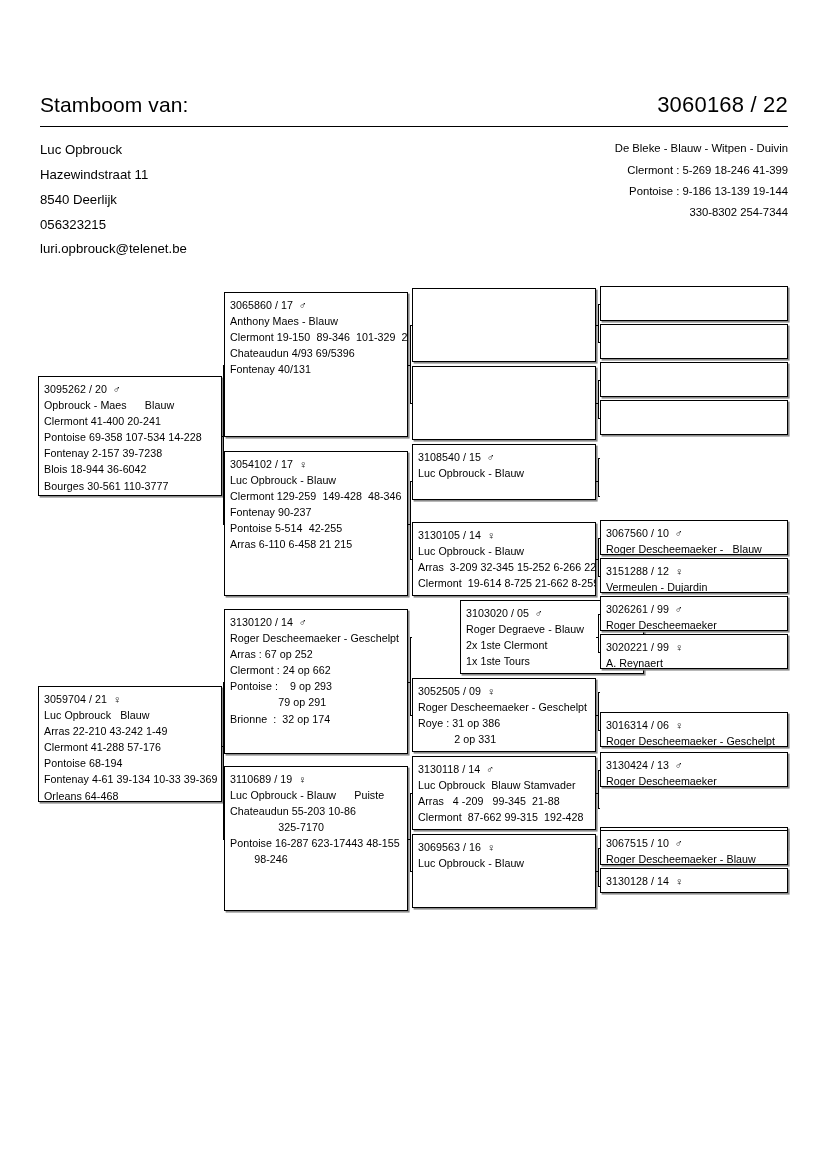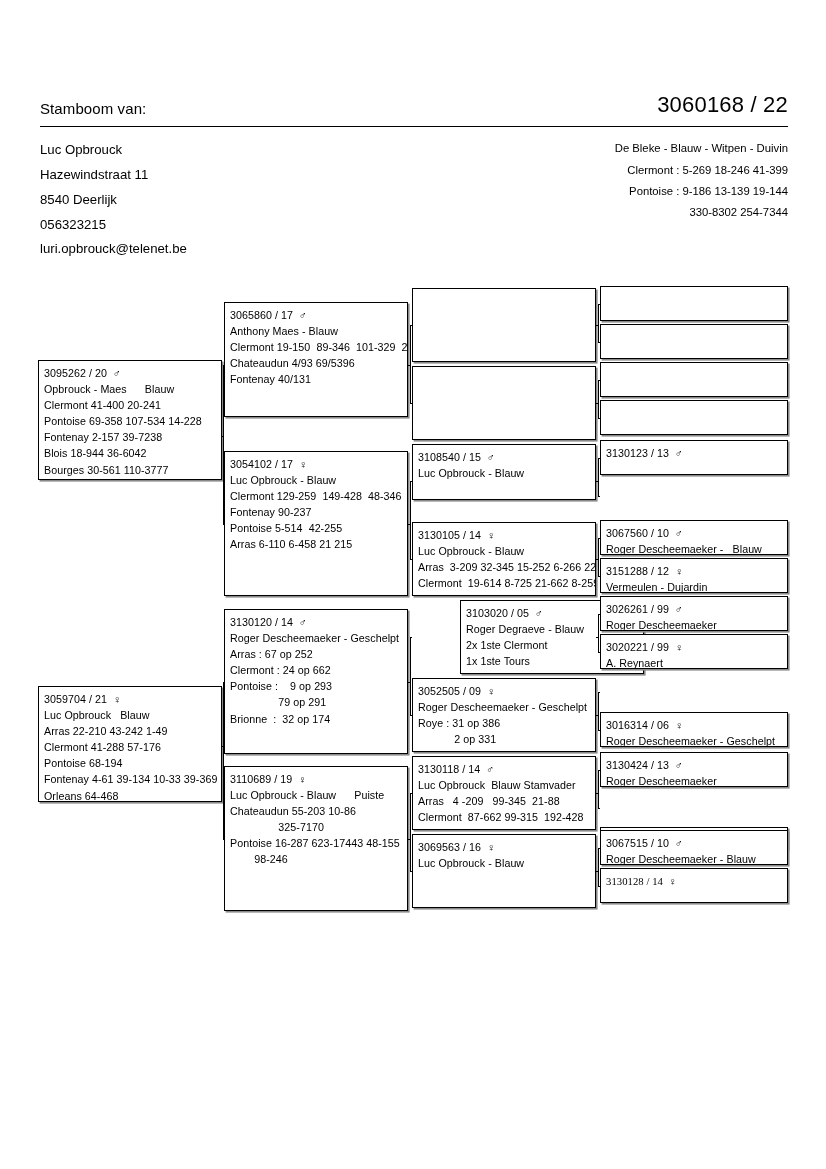--- a/index.html
+++ b/index.html
@@ -15,21 +15,21 @@
     overflow: hidden;
   }
 
   .page { position: absolute; inset: 0; }
 
   
   .header { position: absolute; left: 40px; top: 92px; width: 748px; }
   .header-row {
     display: flex; align-items: flex-end; justify-content: space-between;
   }
-  .doc-title { font-size: 15px; letter-spacing: .1px; line-height: 1.15; }
+  .doc-title { font-size: 21px; letter-spacing: .1px; line-height: 1.15; }
   .doc-ref   { font-size: 22px; letter-spacing: .2px; line-height: 1.15; }
   .hr-rule { border-bottom: 1.6px solid #000; margin-top: 9px; width: 100%; }
 
   .header-cols { display: flex; justify-content: space-between; margin-top: 11px; }
   .owner-block { font-size: 13.2px; line-height: 24.8px; }
   .owner-block div { white-space: nowrap; }
   .club-block { font-size: 11.3px; line-height: 21.2px; text-align: right; }
   .club-block div { white-space: nowrap; }
 
   
@@ -77,39 +77,39 @@
       <div class="club-block">
         <div>De Bleke - Blauw - Witpen - Duivin</div>
         <div>Clermont : 5-269 18-246 41-399</div>
         <div>Pontoise : 9-186 13-139 19-144</div>
         <div>330-8302 254-7344</div>
       </div>
     </div>
   </div>
 
   <div class="chart" id="chart">
-      <div class="pbox" style="left: 38px; top: 360px; width: 184px; height: 120px;">
+      <div class="pbox" style="left: 38px; top: 376px; width: 184px; height: 120px;">
         <div class="ln hdr">3095262 / 20  ♂</div>
         <div class="ln">Opbrouck - Maes      Blauw</div>
         <div class="ln">Clermont 41-400 20-241</div>
         <div class="ln">Pontoise 69-358 107-534 14-228</div>
         <div class="ln">Fontenay 2-157 39-7238</div>
         <div class="ln">Blois 18-944 36-6042</div>
         <div class="ln">Bourges 30-561 110-3777</div>
       </div>
       <div class="pbox" style="left: 38px; top: 686px; width: 184px; height: 116px;">
         <div class="ln hdr">3059704 / 21  ♀</div>
         <div class="ln">Luc Opbrouck   Blauw</div>
         <div class="ln">Arras 22-210 43-242 1-49</div>
         <div class="ln">Clermont 41-288 57-176</div>
         <div class="ln">Pontoise 68-194</div>
         <div class="ln">Fontenay 4-61 39-134 10-33 39-369</div>
         <div class="ln">Orleans 64-468</div>
       </div>
-      <div class="pbox" style="left: 224px; top: 292px; width: 184px; height: 115px; margin-top: 10px;">
+      <div class="pbox" style="left: 224px; top: 292px; width: 184px; height: 145px;">
         <div class="ln hdr">3065860 / 17  ♂</div>
         <div class="ln">Anthony Maes - Blauw</div>
         <div class="ln">Clermont 19-150  89-346  101-329  2</div>
         <div class="ln">Chateaudun 4/93 69/5396</div>
         <div class="ln">Fontenay 40/131</div>
       </div>
       <div class="pbox" style="left: 224px; top: 451px; width: 184px; height: 145px;">
         <div class="ln hdr">3054102 / 17  ♀</div>
         <div class="ln">Luc Opbrouck - Blauw</div>
         <div class="ln">Clermont 129-259  149-428  48-346</div>
@@ -165,23 +165,20 @@
         <div class="ln">Clermont  87-662 99-315  192-428</div>
       </div>
       <div class="pbox" style="left: 412px; top: 834px; width: 184px; height: 74px;">
         <div class="ln hdr">3069563 / 16  ♀</div>
         <div class="ln">Luc Opbrouck - Blauw</div>
       </div>
       <div class="pbox" style="left: 600px; top: 286px; width: 188px; height: 35px;"></div>
       <div class="pbox" style="left: 600px; top: 324px; width: 188px; height: 35px;"></div>
       <div class="pbox" style="left: 600px; top: 362px; width: 188px; height: 35px;"></div>
       <div class="pbox" style="left: 600px; top: 400px; width: 188px; height: 35px;"></div>
-      <div class="pbox" style="left: 600px; top: 440px; width: 188px; height: 35px;">
-        <div class="ln hdr">3130123 / 13  ♂</div>
-      </div>
       <div class="pbox" style="left: 600px; top: 520px; width: 188px; height: 35px;">
         <div class="ln hdr">3067560 / 10  ♂</div>
         <div class="ln">Roger Descheemaeker -   Blauw</div>
       </div>
       <div class="pbox" style="left: 600px; top: 558px; width: 188px; height: 35px;">
         <div class="ln hdr">3151288 / 12  ♀</div>
         <div class="ln">Vermeulen - Dujardin</div>
       </div>
       <div class="pbox" style="left: 600px; top: 596px; width: 188px; height: 35px;">
         <div class="ln hdr">3026261 / 99  ♂</div>
@@ -200,21 +197,21 @@
         <div class="ln">Roger Descheemaeker</div>
       </div>
       <div class="pbox" style="left: 600px; top: 790px; width: 188px; height: 22px; margin-top: 37px;">
         <div class="ln hdr">3049999 / 12  ♀</div>
         <div class="ln">Defoort - Verscheure</div>
       </div>
       <div class="pbox" style="left: 600px; top: 830px; width: 188px; height: 35px;">
         <div class="ln hdr">3067515 / 10  ♂</div>
         <div class="ln">Roger Descheemaeker - Blauw</div>
       </div>
-      <div class="pbox" style="left: 600px; top: 868px; width: 188px; height: 35px; font-family: Liberation Serif, serif;">
+      <div class="pbox" style="left: 600px; top: 868px; width: 188px; height: 25px;">
         <div class="ln hdr">3130128 / 14  ♀</div>
       </div>
       <div class="conn h" style="top: 436px; left: 222px; width: 1px;"></div>
       <div class="conn v" style="left: 223px; top: 364.5px; height: 159px;"></div>
       <div class="conn h" style="top: 364.5px; left: 223px; width: 1px;"></div>
       <div class="conn h" style="top: 523.5px; left: 223px; width: 1px;"></div>
       <div class="conn h" style="top: 746px; left: 222px; width: 1px;"></div>
       <div class="conn v" style="left: 223px; top: 681.5px; height: 157px;"></div>
       <div class="conn h" style="top: 681.5px; left: 223px; width: 1px;"></div>
       <div class="conn h" style="top: 838.5px; left: 223px; width: 1px;"></div>

